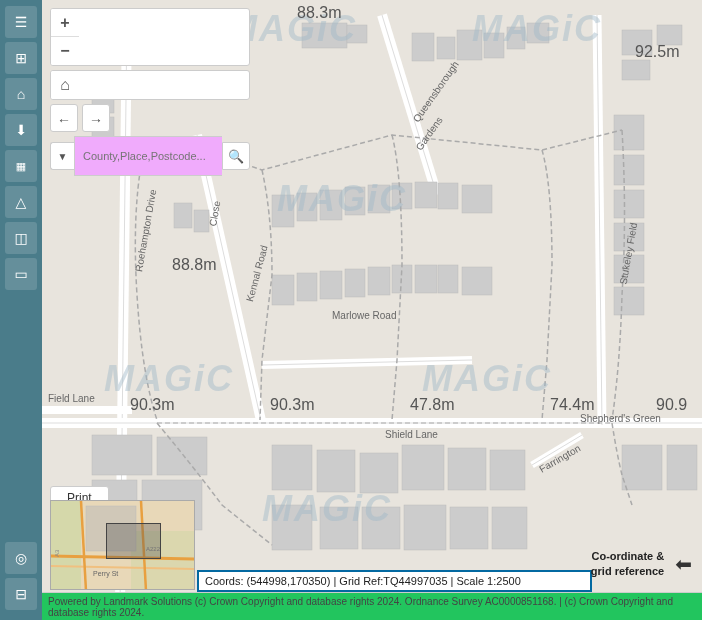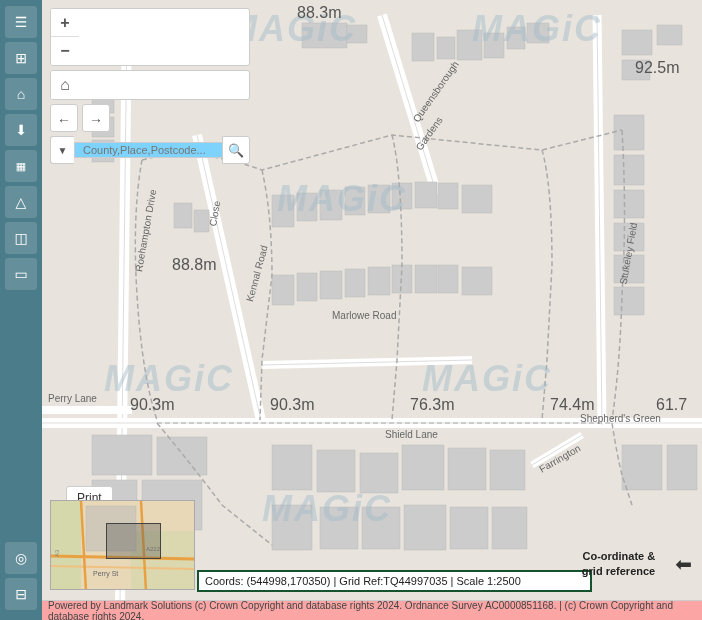--- a/index.html
+++ b/index.html
@@ -99,26 +99,26 @@
       background: white;
       border: 1px solid #ccc;
       border-right: none;
       border-radius: 3px 0 0 3px;
       cursor: pointer;
       display: flex; align-items: center; justify-content: center;
       font-size: 10px;
       color: #555;
     }
     #search-input {
-      width: 148px; height: 16px;
+      width: 148px; height: 40px;
       border: 1px solid #ccc;
       border-right: none;
       padding: 0 8px;
       font-size: 11px;
-      background: #7dd3fc;
+      background: #f0abfc;
       outline: none;
       color: #666;
     }
     #search-go-btn {
       width: 28px; height: 28px;
       background: white;
       border: 1px solid #ccc;
       border-radius: 0 3px 3px 0;
       cursor: pointer;
       display: flex; align-items: center; justify-content: center;
@@ -143,25 +143,25 @@
       position: absolute;
       top: 0; left: 0;
       width: 100%; height: 100%;
       pointer-events: none;
     }
 
     
     #print-btn {
       position: absolute;
       bottom: 110px;
-      left: 24px;
+      left: 8px;
       background: white;
       border: 1px solid #ccc;
       border-radius: 3px;
-      padding: 4px 10px;
+      padding: 4px 16px;
       font-size: 12px;
       cursor: pointer;
       color: #333;
       z-index: 50;
     }
 
     
     #overview-map {
       position: absolute;
       bottom: 30px;
@@ -185,54 +185,54 @@
       border: 1px solid #444;
     }
 
     
     #arrow-annotation {
       position: absolute;
       bottom: 42px;
       right: 10px;
       display: flex;
       align-items: center;
-      gap: 20px;
+      gap: 11px;
       z-index: 60;
     }
     #arrow-label {
       font-size: 11px;
       font-weight: bold;
       color: #222;
       text-align: right;
       line-height: 1.3;
     }
 
     
     #coords-bar {
       position: absolute;
       bottom: 28px;
       left: 155px;
       right: 110px;
       height: 22px;
       background: white;
-      border: 2px solid #14532d;
+      border: 2px solid #0369a1;
       display: flex;
       align-items: center;
       padding: 8px 6px;
       font-size: 11px;
       color: #222;
       z-index: 60;
     }
 
     
     #footer {
       position: absolute;
       bottom: 0; left: 0; right: 0;
-      height: 20px;
-      background: #fca5a5;
+      height: 28px;
+      background: #22c55e;
       border-top: 1px solid #ccc;
       display: flex;
       align-items: center;
       padding: 0 6px;
       font-size: 10px;
       color: #444;
       z-index: 60;
     }
 
     
@@ -405,34 +405,34 @@
   <div class="magic-text" style="top:8px;left:430px;">MAGiC</div>
   <div class="magic-text" style="top:178px;left:235px;">MAGiC</div>
   <div class="magic-text" style="top:358px;left:62px;">MAGiC</div>
   <div class="magic-text" style="top:358px;left:380px;">MAGiC</div>
   <div class="magic-text" style="top:488px;left:220px;">MAGiC</div>
 
   <div class="dist-label" style="top:4px;left:255px;">88.3m</div>
   <div class="dist-label" style="top:256px;left:130px;">88.8m</div>
   <div class="dist-label" style="top:396px;left:88px;">90.3m</div>
   <div class="dist-label" style="top:396px;left:228px;">90.3m</div>
-  <div class="dist-label" style="top:396px;left:368px;">76.3m</div>
+  <div class="dist-label" style="top:396px;left:368px;">47.8m</div>
   <div class="dist-label" style="top:396px;left:508px;">74.4m</div>
-  <div class="dist-label" style="top:396px;left:614px;">61.7</div>
-  <div class="dist-label" style="top:43px;left:593px;margin-top:16px;">92.5m</div>
+  <div class="dist-label" style="top:396px;left:614px;">90.9</div>
+  <div class="dist-label" style="top:43px;left:593px;">92.5m</div>
 
   <div class="street-label" style="top:86px;left:358px;transform:rotate(-55deg);">Queensborough</div>
   <div class="street-label" style="top:128px;left:368px;transform:rotate(-55deg);">Gardens</div>
   <div class="street-label" style="top:225px;left:62px;transform:rotate(-80deg);">Roehampton Drive</div>
   <div class="street-label" style="top:268px;left:186px;transform:rotate(-75deg);">Kennal Road</div>
   <div class="street-label" style="top:310px;left:290px;">Marlowe Road</div>
   <div class="street-label" style="top:413px;left:343px;margin-top:16px;">Shield Lane</div>
   <div class="street-label" style="top:413px;left:538px;">Shepherd's Green</div>
   <div class="street-label" style="top:453px;left:495px;transform:rotate(-30deg);">Farrington</div>
-  <div class="street-label" style="top:393px;left:6px;">Perry Lane</div>
+  <div class="street-label" style="top:393px;left:6px;">Field Lane</div>
   <div class="street-label" style="top:248px;left:555px;transform:rotate(-80deg);">Stukeley Field</div>
   <div class="street-label" style="top:208px;left:160px;transform:rotate(-80deg);">Close</div>
 
   <div id="map-toolbar">
 
     <div class="map-btn-group">
       <button class="map-btn">
         <span>+</span>
       </button>
       <button class="map-btn">

